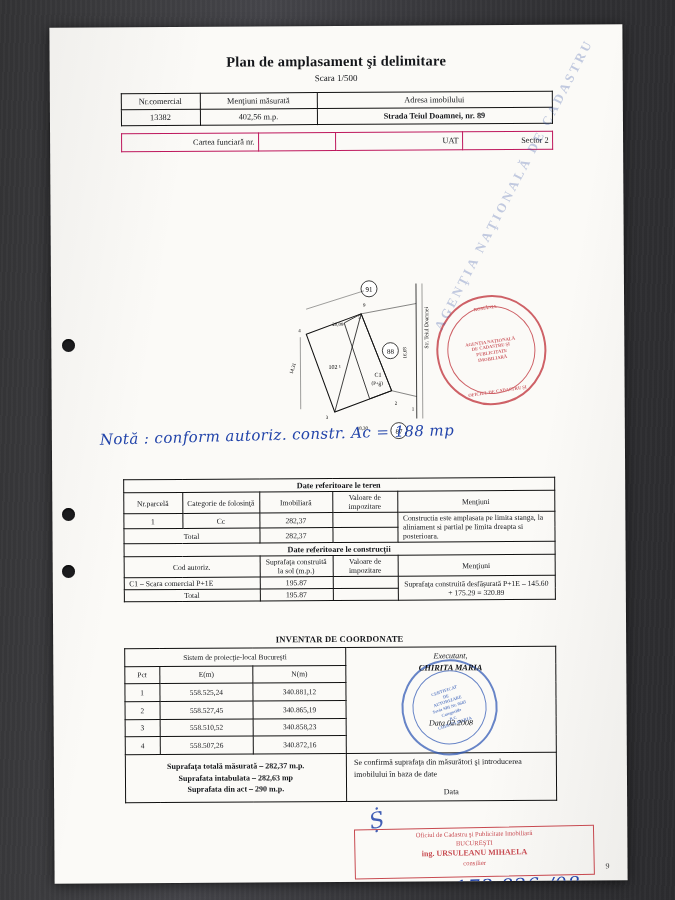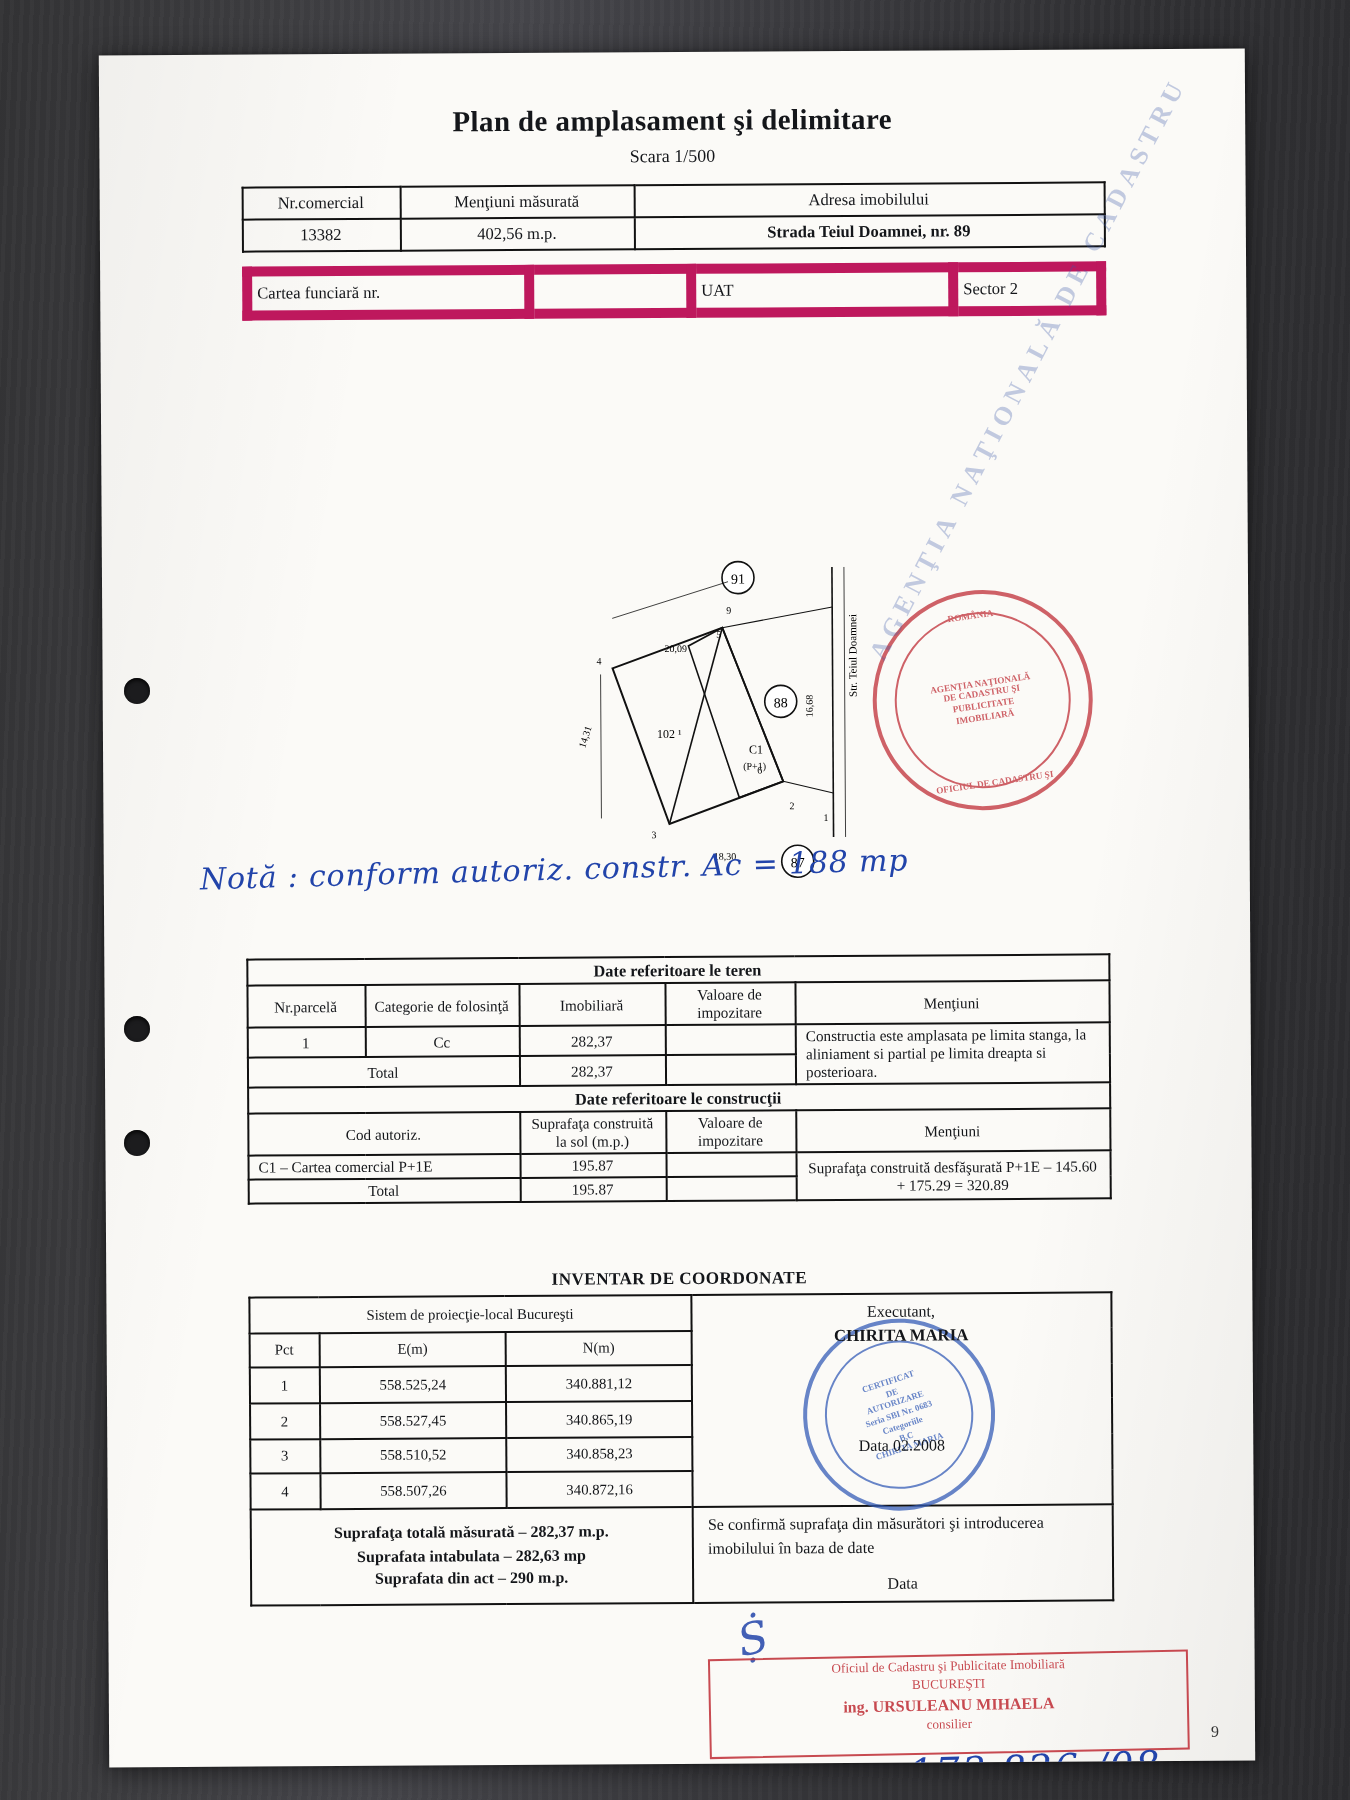--- a/index.html
+++ b/index.html
@@ -47,21 +47,21 @@
   }
   .scara{text-align:center;font-size:9px;margin-top:3px;}
 
   table{border-collapse:collapse;}
   .hdr-tbl{margin:9px auto 0 auto;width:432px;font-size:8.3px;}
   .hdr-tbl td{border:1px solid #111;padding:1px 3px;text-align:center;vertical-align:middle;}
   .hdr-tbl .tall{height:13px;}
   .hdr-tbl .b{font-weight:bold;}
 
   .gap-tbl{margin:7px auto 0 auto;width:432px;font-size:8.3px;}
-  .gap-tbl td{border:5px solid #be185d;padding:2px 3px;text-align:left;height:13px;}
+  .gap-tbl td{border:1px solid #be185d;padding:2px 3px;text-align:right;height:13px;}
 
   
   .drawing{position:absolute;left:0;top:178px;width:573px;height:270px;}
   .plan{position:absolute;left:215px;top:75px;}
   .stamp{
     position:absolute;left:385px;top:92px;width:106px;height:106px;border-radius:50%;
     border:2px solid #c2373f;color:#c2373f;opacity:.78;
     display:flex;align-items:center;justify-content:center;text-align:center;
     font-size:4.6px;line-height:1.25;font-weight:bold;transform:rotate(-8deg);
   }
@@ -250,21 +250,21 @@
         <tr>
               <td class="secthead" colspan="5">Date referitoare le construcţii</td>
             </tr>
         <tr>
           <td colspan="2">Cod autoriz.</td>
           <td>Suprafaţa construită la sol (m.p.)</td>
           <td>Valoare de impozitare</td>
           <td>Menţiuni</td>
         </tr>
         <tr>
-          <td colspan="2" class="left">C1 – Cartea comercial P+1E</td>
+          <td colspan="2" class="left">C1 – Scara comercial P+1E</td>
           <td>195.87</td>
           <td></td>
           <td rowspan="2">Suprafaţa construită desfăşurată P+1E – 145.60 + 175.29 = 320.89</td>
         </tr>
         <tr>
           <td colspan="2">Total</td>
           <td>195.87</td>
           <td></td>
         </tr>
       </tbody>
@@ -272,21 +272,21 @@
     </div>
 
     <div class="inv-wrap">
       <div class="inv-title">INVENTAR DE COORDONATE</div>
 
       <table class="inv-tbl" style="margin-top:3px;">
         <tbody>
             <tr>
           <td colspan="3">Sistem de proiecţie-local Bucureşti</td>
           <td rowspan="6" style="width:206px;padding:0;vertical-align:top;position:relative;border:1px solid #111;height:105px;">
-            <div class="exec" style="padding-top:3px;position:relative;z-index:2;">
+            <div class="exec" style="padding-top:3px;position:relative;z-index:2;font-style:italic;">
               <div>Executant,</div>
               <div class="nm">CHIRITA MARIA</div>
               <div style="height:42px"></div>
               <div><span>Data</span>&nbsp;<span>02.2008</span></div>
             </div>
             <div class="stamp2" style="left:55px;top:12px;">
               <div class="inner">
                 <div>CERTIFICAT</div>
                 <div>DE</div>
                 <div>AUTORIZARE</div>

